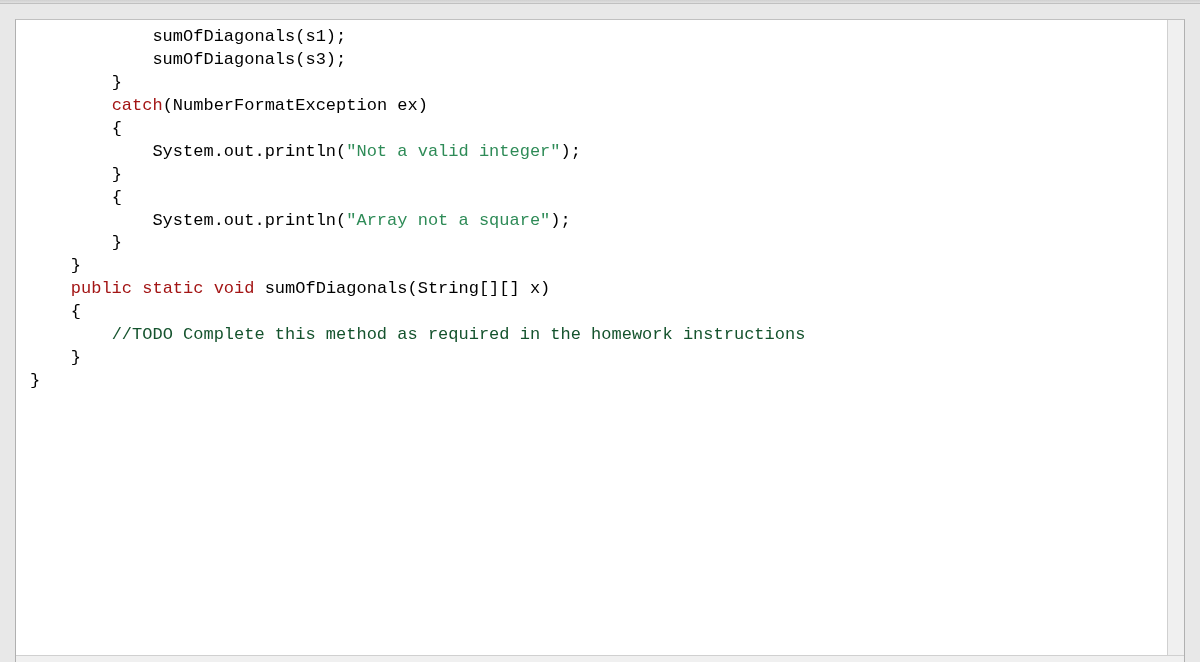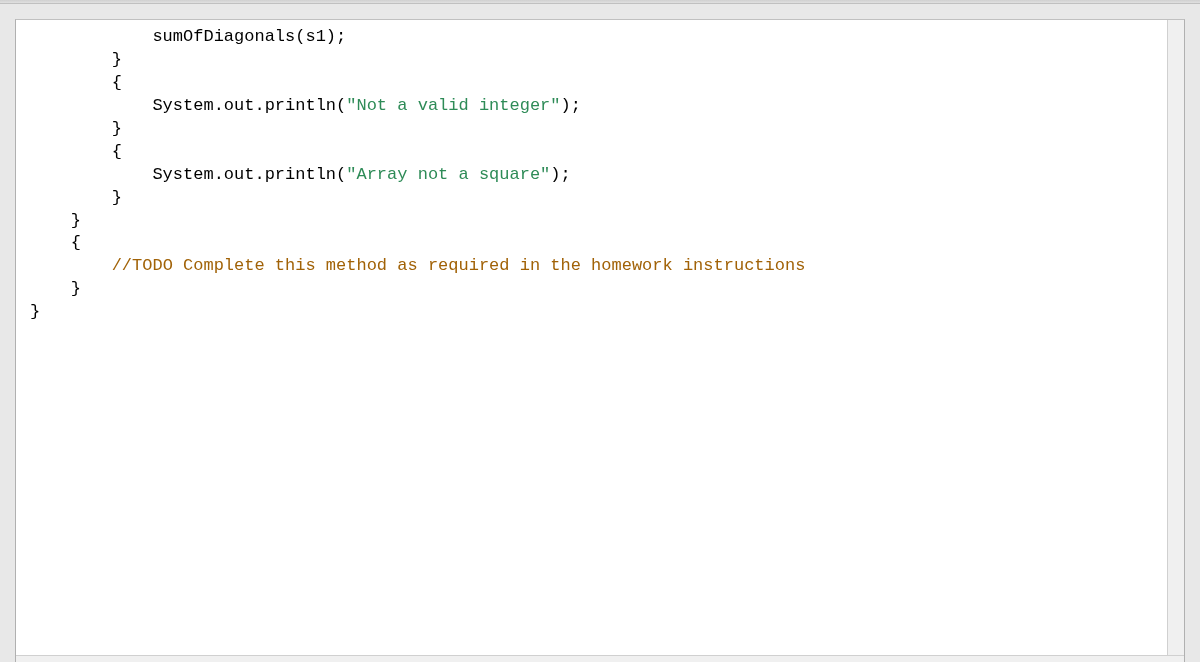--- a/index.html
+++ b/index.html
@@ -39,21 +39,21 @@
     .keyword {
       color: #a31515;
     }
     .catch-kw {
       color: #a31515;
     }
     .string {
       color: #2e8b57;
     }
     .comment {
-      color: #a16207;
+      color: #14532d;
     }
     .scrollbar-right {
       position: absolute;
       right: 0;
       top: 0;
       width: 17px;
       height: 100%;
       background: #f0f0f0;
       border-left: 1px solid #d0d0d0;
     }
@@ -67,29 +67,32 @@
       border-top: 1px solid #d0d0d0;
     }
   </style>
 </head>
 <body>
 
 <div class="window-border-top"></div>
 <div class="code-container">
   <div id="code-area">
       <div class="code-line">            <span>sumOfDiagonals(s1);</span></div>
+      <div class="code-line">            <span>sumOfDiagonals(s3);</span></div>
       <div class="code-line">        <span>}</span></div>
+      <div class="code-line">        <span class="catch-kw">catch</span><span>(NumberFormatException ex)</span></div>
       <div class="code-line">        <span>{</span></div>
       <div class="code-line">            <span>System.out.println(</span><span class="string">"Not a valid integer"</span><span>);</span></div>
       <div class="code-line">        <span>}</span></div>
       <div class="code-line">        <span>{</span></div>
       <div class="code-line">            <span>System.out.println(</span><span class="string">"Array not a square"</span><span>);</span></div>
       <div class="code-line">        <span>}</span></div>
       <div class="code-line">    <span>}</span></div>
       <div class="code-line"><span></span></div>
+      <div class="code-line">    <span class="keyword">public</span><span> </span><span class="keyword">static</span><span> </span><span class="keyword">void</span><span> sumOfDiagonals(String[][] x)</span></div>
       <div class="code-line">    <span>{</span></div>
       <div class="code-line">        <span class="comment">//TODO Complete this method as required in the homework instructions</span></div>
       <div class="code-line"><span></span></div>
       <div class="code-line"><span></span></div>
       <div class="code-line"><span></span></div>
       <div class="code-line"><span></span></div>
       <div class="code-line">    <span>}</span></div>
       <div class="code-line"><span>}</span></div>
     </div>
   <div class="scrollbar-right"></div>

